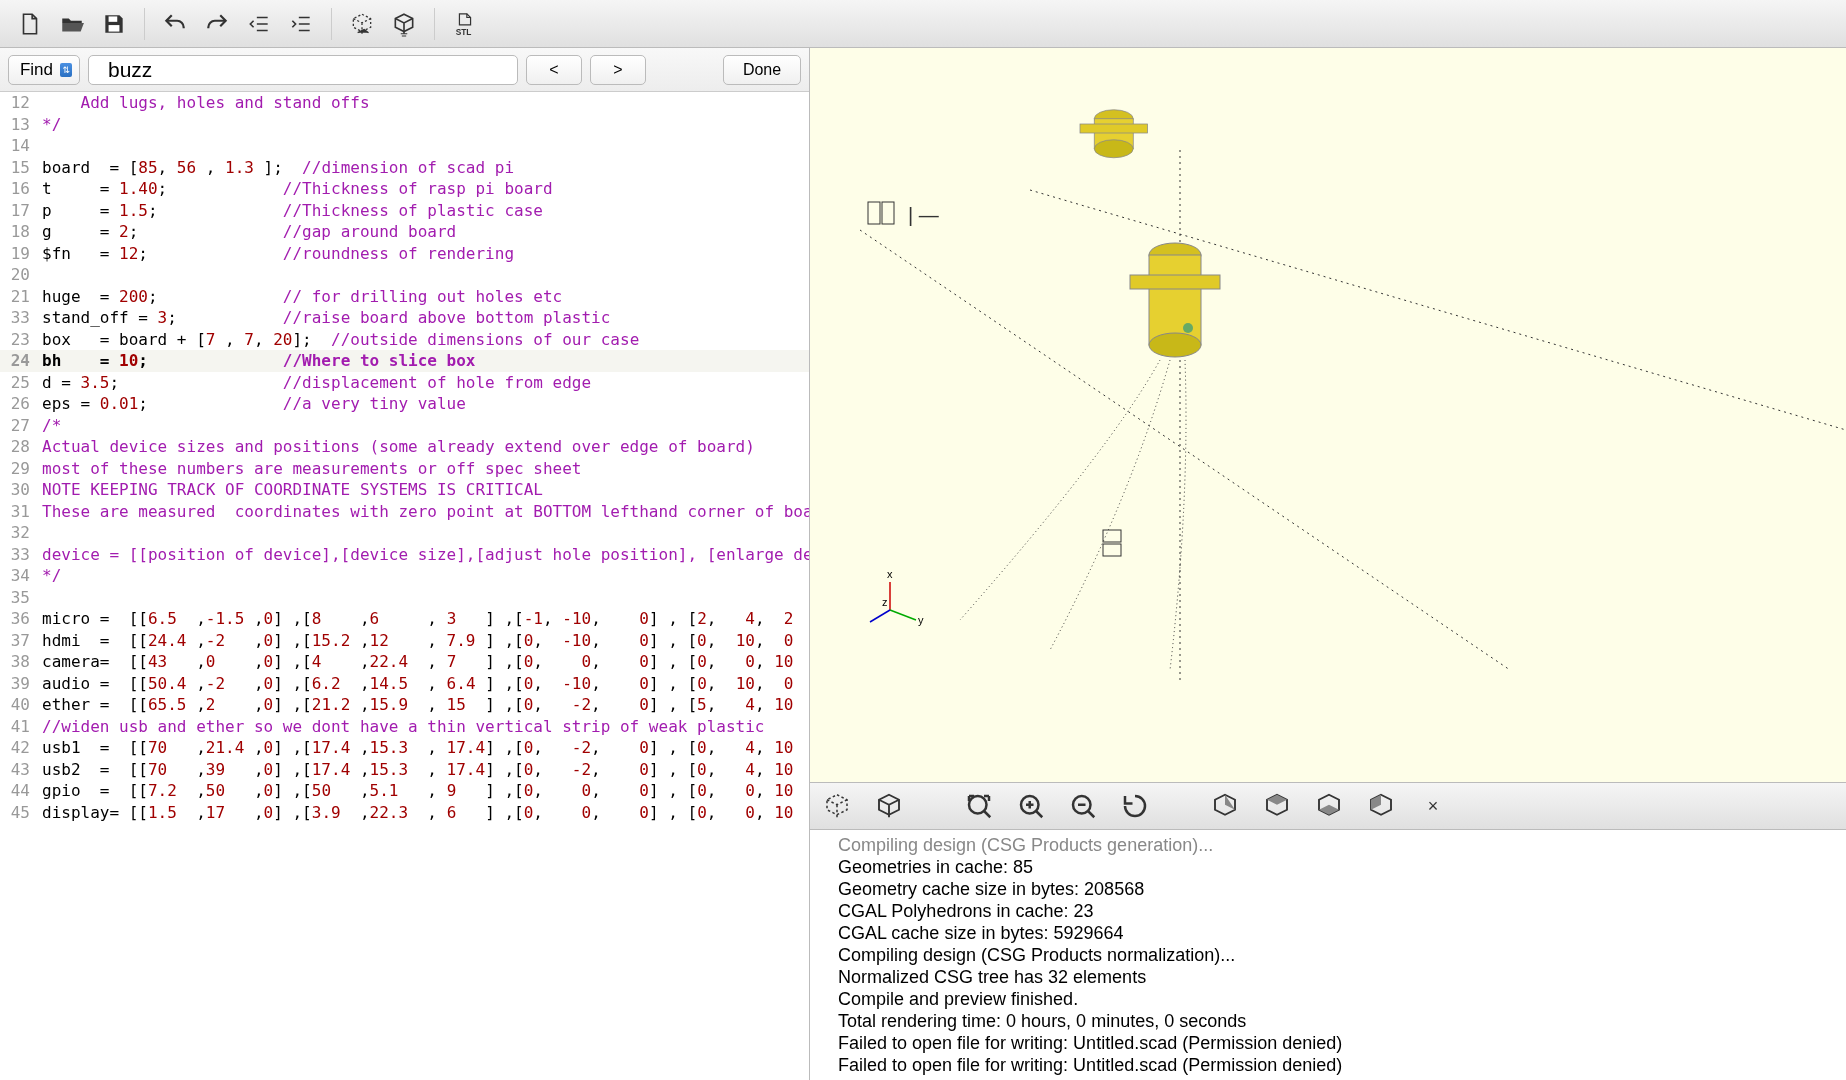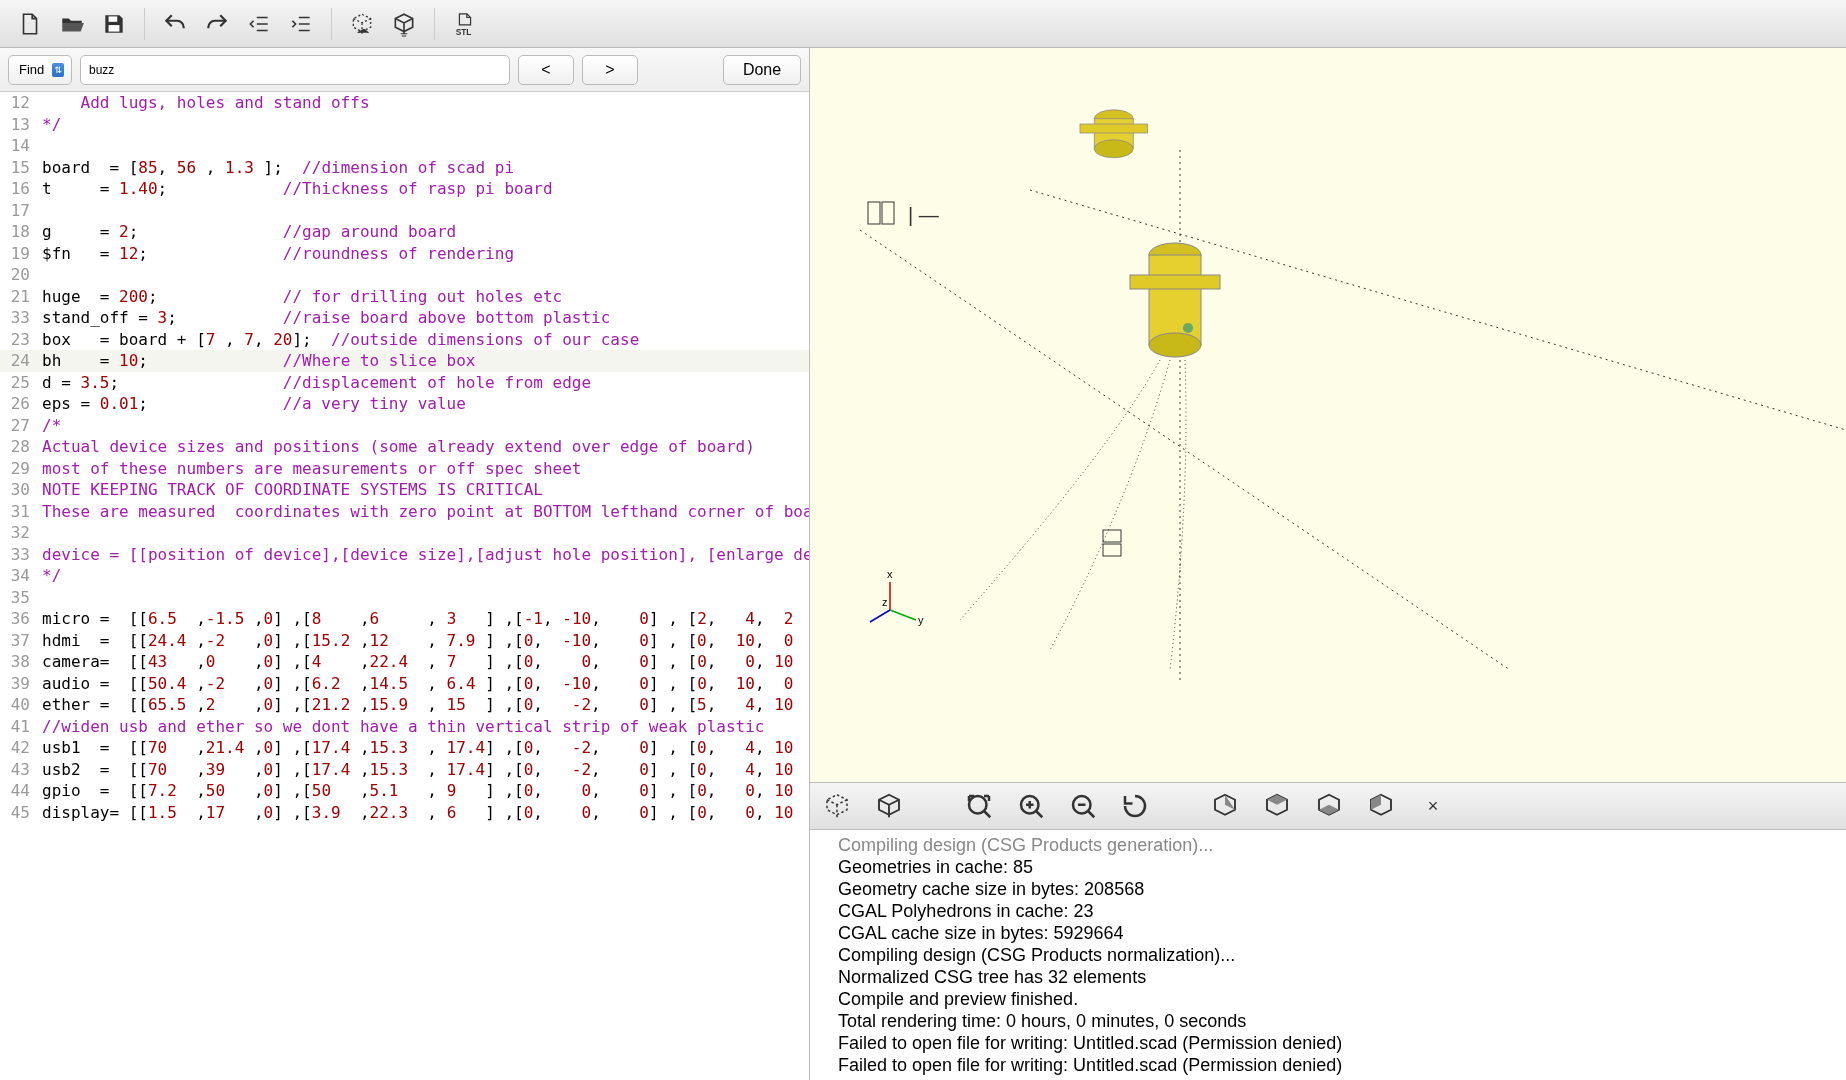--- a/index.html
+++ b/index.html
@@ -8,33 +8,33 @@
 .toolbar-top { height: 48px; background: linear-gradient(#f5f5f5, #e0e0e0); border-bottom: 1px solid #bbb; display: flex; align-items: center; padding: 0 12px; gap: 6px; }
 .toolbar-top .divider { width: 1px; height: 32px; background: #ccc; margin: 0 6px; }
 .tb-btn { width: 36px; height: 36px; display: flex; align-items: center; justify-content: center; cursor: pointer; border-radius: 4px; }
 .tb-btn svg { width: 26px; height: 26px; }
 
 .main { display: flex; height: calc(100% - 48px); }
 .left-pane { width: 810px; display: flex; flex-direction: column; border-right: 1px solid #bbb; }
 .right-pane { flex: 1; display: flex; flex-direction: column; }
 
 .find-bar { height: 44px; background: linear-gradient(#f8f8f8,#ededed); border-bottom: 1px solid #ccc; display: flex; align-items: center; padding: 0 8px; gap: 8px; }
-.find-select { height: 30px; border: 1px solid #bbb; border-radius: 5px; background: linear-gradient(#fff,#f0f0f0); padding: 0 26px 0 10px; font-size: 13px; appearance: none; position: relative; }
+.find-select { height: 30px; border: 1px solid #bbb; border-radius: 5px; background: linear-gradient(#fff,#f0f0f0); padding: 0 26px 0 10px; font-size: 17px; appearance: none; position: relative; text-align: right; }
 .find-select-wrap { position: relative; }
 .find-select-wrap::after { content:""; position:absolute; right:8px; top:50%; transform:translateY(-50%); width:12px; height:14px; background: linear-gradient(#4a90e2,#2a70c2); border-radius:2px; display:flex; align-items:center; justify-content:center; }
 .find-select-wrap::before { content:"⇅"; position:absolute; right:10px; top:50%; transform:translateY(-50%); z-index:2; font-size:9px; color:#fff; }
-.find-input { flex: 1; height: 30px; border: 1px solid #bbb; border-radius: 5px; padding: 0 8px; font-size: 12px; max-width: 430px; }
+.find-input { flex: 1; height: 30px; border: 1px solid #bbb; border-radius: 5px; padding: 0 19px; font-size: 21px; max-width: 430px; }
 .nav-btn { width: 56px; height: 30px; border: 1px solid #bbb; border-radius: 5px; background: linear-gradient(#fff,#f0f0f0); cursor: pointer; font-size: 16px; }
 .done-btn { width: 78px; height: 30px; border: 1px solid #bbb; border-radius: 5px; background: linear-gradient(#fff,#f0f0f0); cursor: pointer; font-size: 16px; margin-left: auto; }
 
 .editor { flex: 1; overflow: auto; font-family: "Monaco","Menlo","Consolas",monospace; font-size: 16px; line-height: 21.5px; background: #fff; }
 .code-line { display: flex; align-items: center; }
 .gutter { width: 38px; text-align: right; color: #999; padding-right: 8px; user-select: none; flex-shrink:0; }
 .code { white-space: pre; padding-left: 4px; }
-.hl-line { background: #f5f5f0; }
+.hl-line { background: #f5f5f0; font-weight: bold; }
 .c-num { color: #a00000; }
 .c-comment { color: #a21caf; }
 
 .viewport { flex: 1; background: #fefee8; position: relative; overflow: hidden; }
 .viewport svg { width: 100%; height: 100%; }
 
 .view-toolbar { height: 48px; background: linear-gradient(#f5f5f5,#e0e0e0); border-top:1px solid #bbb; border-bottom:1px solid #bbb; display:flex; align-items:center; padding:0 10px; gap:18px; }
 .vt-btn { width: 34px; height: 34px; display:flex; align-items:center; justify-content:center; cursor:pointer; }
 .vt-btn svg { width:30px; height:30px; }
 
@@ -144,20 +144,21 @@
         <div class="code-line">
           <div class="gutter">15</div>
           <div class="code">board  = [<span class="c-num">85</span>, <span class="c-num">56</span> , <span class="c-num">1.3</span> ];  <span class="c-comment">//dimension of scad pi</span></div>
         </div>
         <div class="code-line">
           <div class="gutter">16</div>
           <div class="code">t     = <span class="c-num">1.40</span>;            <span class="c-comment">//Thickness of rasp pi board</span></div>
         </div>
         <div class="code-line">
           <div class="gutter">17</div>
+          <div class="code">p     = <span class="c-num">1.5</span>;             <span class="c-comment">//Thickness of plastic case</span></div>
         </div>
         <div class="code-line">
           <div class="gutter">18</div>
           <div class="code">g     = <span class="c-num">2</span>;               <span class="c-comment">//gap around board</span></div>
         </div>
         <div class="code-line">
           <div class="gutter">19</div>
           <div class="code">$fn   = <span class="c-num">12</span>;              <span class="c-comment">//roundness of rendering</span></div>
         </div>
         <div class="code-line">

